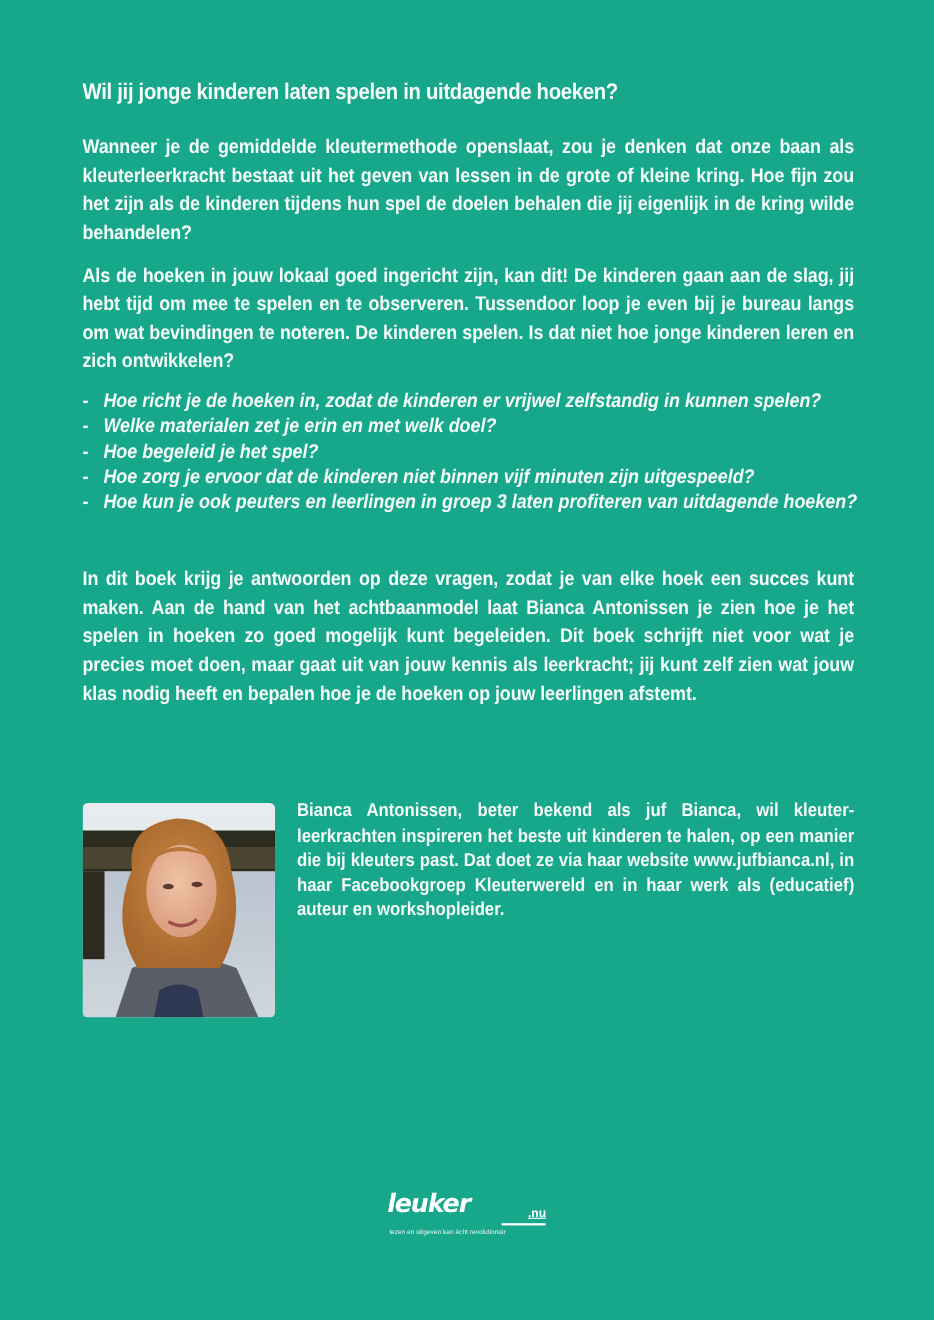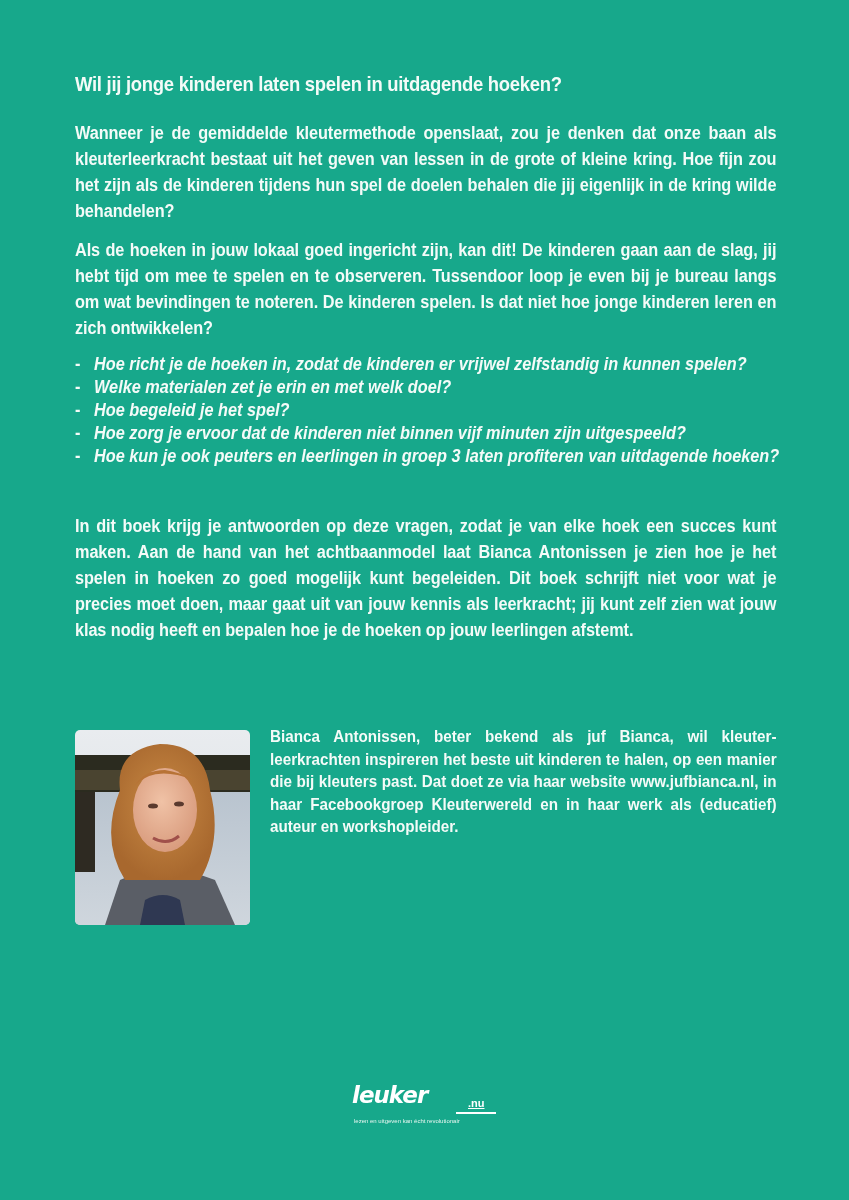--- a/index.html
+++ b/index.html
@@ -46,21 +46,21 @@
     transform: scaleX(0.895); transform-origin: left top;
   }
   .logo { position: absolute; left: 352px; top: 1082px; width: 150px; height: 50px; }
   .logo-word {
     position: absolute; left: 0; top: 0;
     font-family: "DejaVu Sans", sans-serif; font-weight: bold;
     font-size: 23px; letter-spacing: -1px; color: #ffffff;
     font-style: italic;
   }
   .logo-tld {
-    position: absolute; left: 116px; top: 15px;
+    position: absolute; left: 128px; top: 15px;
     font-size: 11px; font-weight: bold; color: #ffffff; text-decoration: underline;
   }
   .logo-underline {
     position: absolute; left: 104px; top: 30px; width: 40px; height: 2px; background: #ffffff;
   }
   .logo-tag {
     position: absolute; left: 2px; top: 36px; white-space: nowrap;
     font-size: 6px; color: #e8f6f1;
   }
 </style>

